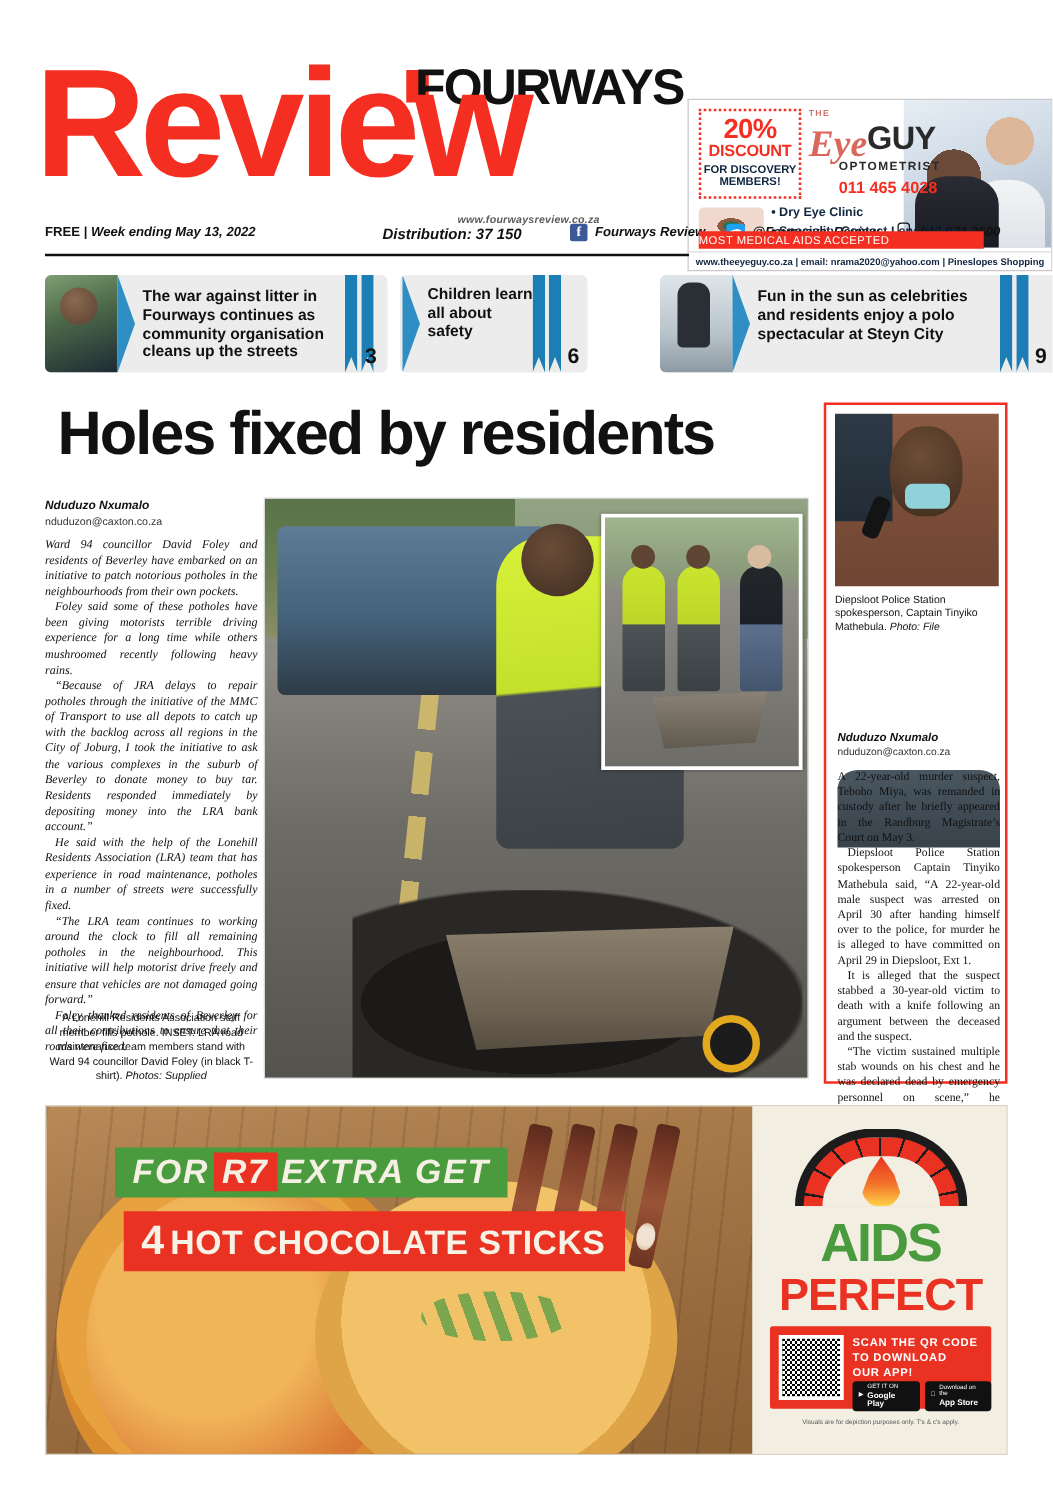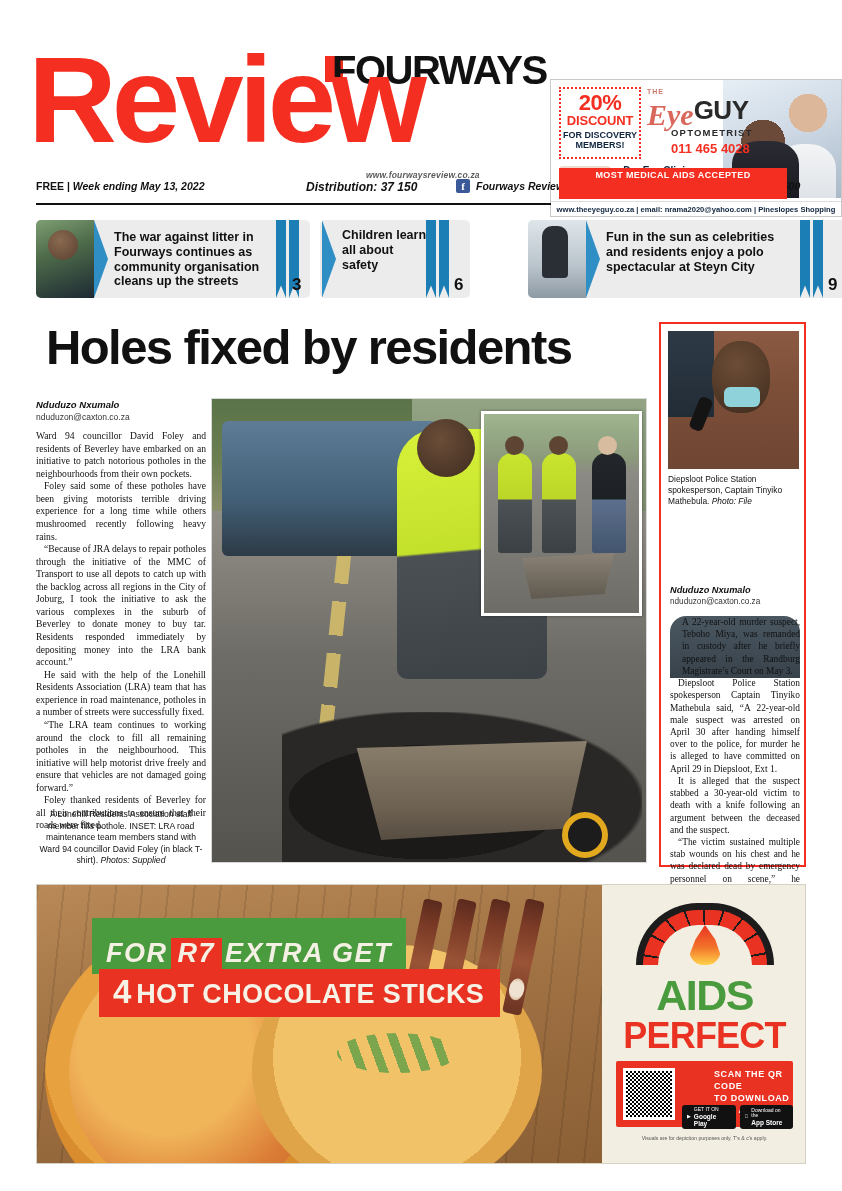--- a/index.html
+++ b/index.html
@@ -68,22 +68,22 @@
   .eg-opto { font-size:9.5px; font-weight:bold; color:#2a2a2a; letter-spacing:1.2px; margin-left:24px; display:block; margin-top:-2px;}
   .eg-phone { font-size:13px; font-weight:bold; color:#f42f21; margin-top:3px; margin-left:24px; }
   .eg-eyeimg {
     position:absolute; left:8px; top:86px; width:52px; height:27px;
     background:radial-gradient(ellipse at 50% 55%, #2f6e4f 0 18%, #8f5b3d 18% 30%, #f0d8cf 30% 100%);
     border-radius:4px;
   }
   .eg-bullets { position:absolute; left:66px; top:84px; z-index:3; }
   .eg-bullets div { font-size:10px; font-weight:bold; color:#10253f; line-height:1.45; }
   .eg-redbar {
-    position:absolute; left:8px; bottom:17px; width:228px; height:31px; background:#f42f21;
-    color:#fff; font-size:9px; font-weight:bold; letter-spacing:.4px; text-align:center; line-height:14px; z-index:4;
+    position:absolute; left:8px; bottom:17px; width:228px; height:14px; background:#f42f21;
+    color:#fff; font-size:9px; font-weight:normal; letter-spacing:.4px; line-height:14px; z-index:4;
   }
   .eg-foot {
     position:absolute; left:0; bottom:0; width:100%; height:15px; background:#fff; border-top:1px solid #ddd;
     font-size:7.6px; font-weight:bold; color:#10253f; text-align:center; line-height:15px; z-index:5;
   }
 
   
   .info-strip { position:absolute; left:36px; top:180px; width:770px; height:20px; }
   .info-free { position:absolute; left:0; top:0; font-size:10.5px; font-weight:bold; font-style:italic; color:#111; }
   .info-free b { font-style:normal; }
@@ -131,21 +131,21 @@
 
   
   .byline { position:absolute; left:36px; top:399px; width:168px; }
   .byline-name { font-size:9.5px; font-weight:bold; font-style:italic; color:#111; }
   .byline-mail { font-size:8.5px; color:#333; margin-top:2px; }
   .story-body {
     position:absolute; left:36px; top:430px; width:170px;
     font-family:"Liberation Serif", serif; font-size:9.6px; line-height:1.31; color:#111;
     text-align:justify;
   }
-  .story-body p { text-indent:8px; }
+  .story-body p { text-indent:8px;font-style:italic; }
   .story-body p:first-child { text-indent:0; }
   .photo-caption {
     position:absolute; left:36px; top:809px; width:170px;
     font-size:8.6px; line-height:1.35; color:#111; text-align:center;
   }
   .photo-caption i { font-style:italic; }
 
   
   .main-photo {
     position:absolute; left:211px; top:398px; width:436px; height:465px;
@@ -207,21 +207,21 @@
   .sb-caption { position:absolute; left:7px; top:150px; width:133px; font-size:8.4px; line-height:1.3; color:#111; }
   .sb-caption i { font-style:italic; }
   .sb-redhead { position:absolute; left:2px; top:194px; width:139px; padding:6px 7px 9px 7px; background:#f42f21; }
   .sb-redhead div { color:#fff; font-size:18.5px; font-weight:bold; line-height:1.12; letter-spacing:-.4px; }
   .sb-byline { position:absolute; left:9px; top:261px; width:128px; }
   .sb-byline-name { font-size:9.2px; font-weight:bold; font-style:italic; color:#111; }
   .sb-byline-mail { font-size:8.2px; color:#333; margin-top:2px; }
   .sb-body { position:absolute; left:9px; top:292px; width:130px;
     font-family:"Liberation Serif", serif; font-size:9.4px; line-height:1.3; color:#111; text-align:justify; }
   .sb-body p { text-indent:8px; }
-  .sb-body p:first-child { text-indent:0;padding-left:12px; }
+  .sb-body p:first-child { text-indent:0; }
 
   
   .pizza-ad { position:absolute; left:36px; top:884px; width:770px; height:280px; background:#f2efe2; overflow:hidden; border:1px solid #d5d2c4; }
   .pz-left { position:absolute; left:0; top:0; width:565px; height:280px;
     background:linear-gradient(170deg,#b98a58 0%,#a97a49 28%,#9a6c3f 60%,#8b6035 100%); overflow:hidden; }
   .pz-wood { position:absolute; inset:0;
     background:repeating-linear-gradient(96deg, rgba(0,0,0,.10) 0 2px, transparent 2px 26px); }
   .pz-pizza1 { position:absolute; left:8px; bottom:-58px; width:300px; height:300px; border-radius:50%;
     background:radial-gradient(circle at 45% 45%, #e8a13f 0 58%, #d98c2e 58% 76%, #1c1c1c 77% 100%); }
   .pz-pizza1::after{ content:""; position:absolute; left:24px; top:24px; right:24px; bottom:24px; border-radius:50%;
@@ -229,21 +229,21 @@
   .pz-pizza2 { position:absolute; left:215px; bottom:-30px; width:290px; height:250px; border-radius:50%;
     background:radial-gradient(circle at 50% 45%, #f1c268 0 62%, #dfa447 62% 84%, #b9792f 100%); }
   .pz-veg { position:absolute; left:300px; bottom:92px; width:120px; height:40px;
     background:repeating-linear-gradient(70deg,#6fa34a 0 9px, transparent 9px 20px); border-radius:50%; opacity:.9; }
   .pz-sticks { position:absolute; right:40px; top:14px; width:150px; height:120px; }
   .pz-stick { position:absolute; top:0; width:19px; height:116px; border-radius:4px;
     background:linear-gradient(180deg,#5a2a1d 0%,#7a3a26 22%,#9a5336 55%,#6a3322 100%); transform:rotate(12deg); }
   .pz-stick::after { content:""; position:absolute; left:2px; bottom:14px; width:15px; height:22px; border-radius:50%;
     background:radial-gradient(circle,#efe2d0 0 55%, #c9a17d 100%); }
   .pz-band-green { position:absolute; left:55px; top:33px; background:#4a9a3e; padding:4px 14px 5px 14px; }
-  .pz-band-green span { font-size:27px; font-weight:bold; color:#f4f0e4; letter-spacing:1.5px; font-style:italic;margin-top:16px; }
+  .pz-band-green span { font-size:27px; font-weight:bold; color:#f4f0e4; letter-spacing:1.5px; font-style:italic; }
   .pz-r7 { display:inline-block; background:#ea3223; color:#fff; padding:0 7px; margin:0 3px; }
   .pz-band-red { position:absolute; left:62px; top:84px; background:#ea3223; padding:4px 16px 6px 14px; }
   .pz-band-red span { font-size:27px; font-weight:bold; color:#f6f2e6; letter-spacing:.4px; }
   .pz-band-red .pz-4 { font-size:33px; }
 
   .pz-right { position:absolute; left:565px; top:0; width:205px; height:280px; background:#f2efe2; }
   .oven { position:absolute; left:34px; top:18px; width:138px; height:62px; }
   .oven-arch { position:absolute; left:0; top:0; width:138px; height:62px;
     border:7px solid #1c1c1c; border-bottom:none; border-radius:69px 69px 0 0;
     background:repeating-conic-gradient(from 180deg at 50% 100%, #ea3223 0deg 18deg, #1c1c1c 18deg 20deg); }
@@ -256,21 +256,21 @@
   .pz-logo-perfect { position:absolute; left:0; right:0; top:130px; text-align:center;
     font-size:36px; font-weight:bold; color:#ea3223; letter-spacing:-.8px; }
   .qr-box { position:absolute; left:14px; top:176px; width:177px; height:66px; background:#ea3223; border-radius:2px; }
   .qr-code { position:absolute; left:7px; top:7px; width:52px; height:52px; background:#fff; padding:3px; }
   .qr-inner { width:100%; height:100%;
     background-image:
       repeating-linear-gradient(90deg,#000 0 2px,#fff 2px 4px),
       repeating-linear-gradient(0deg,#000 0 2px,#fff 2px 4px);
     background-blend-mode:difference; }
   .qr-text { position:absolute; left:66px; top:8px; }
-  .qr-text div { font-size:9px; font-weight:bold; color:#fff; letter-spacing:.6px; line-height:1.32;margin-left:32px; }
+  .qr-text div { font-size:9px; font-weight:bold; color:#fff; letter-spacing:.6px; line-height:1.32; }
   .store-badges { position:absolute; left:66px; top:44px; display:flex; gap:4px; }
   .store-badge { background:#111; border-radius:3px; padding:2px 5px; display:flex; align-items:center; gap:3px; }
   .store-badge span { color:#fff; font-size:5px; line-height:1.1; }
   .store-badge .big { font-size:6.5px; font-weight:bold; display:block; }
   .pz-disclaimer { position:absolute; left:0; right:0; top:250px; text-align:center; font-size:5.2px; color:#555; }
 </style>
 </head>
 <body>
 
 <div class="page">

